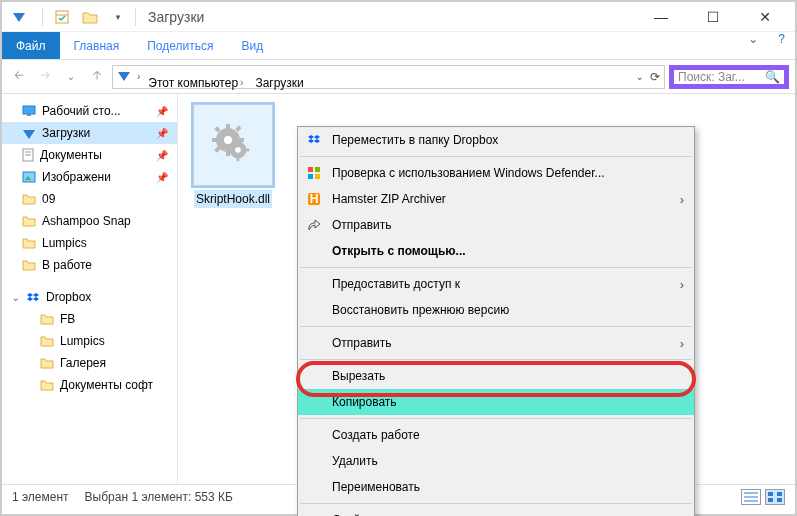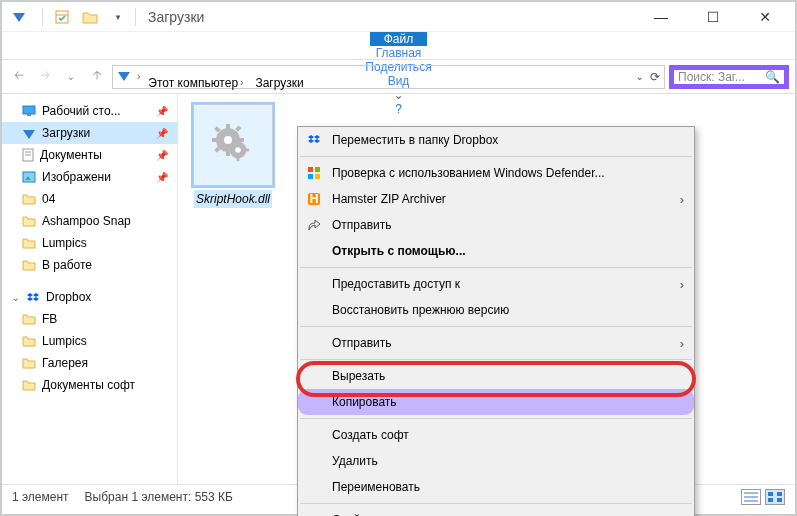--- a/index.html
+++ b/index.html
@@ -5,60 +5,60 @@
   * { box-sizing: border-box; margin: 0; padding: 0; font-family: "Segoe UI", Tahoma, sans-serif; font-size: 12px; }
   body { background: #fff; }
   .window { width: 797px; height: 516px; border: 2px solid #ccc; position: relative; background: #fff; }
   .titlebar { height: 30px; display: flex; align-items: center; padding: 0 8px; border-bottom: 1px solid #eee; }
   .tb-icon { width: 18px; height: 18px; margin-right: 4px; display:flex; align-items:center; justify-content:center;}
   .qat { display: flex; align-items: center; gap: 6px; }
   .qat-sep { width:1px; height:18px; background:#ddd; margin:0 4px;}
   .title-text { margin-left: 8px; color: #555; font-size: 14px; flex: 1; }
   .win-controls { display: flex; gap: 24px; padding-right: 8px; }
   .win-btn { width: 28px; text-align: center; color: #333; font-size: 14px; cursor: pointer; }
-  .ribbon-tabs { height: 28px; display: flex; align-items: center; border-bottom: 1px solid #e1e1e1; flex-direction: column; }
+  .ribbon-tabs { height: 28px; display: flex; border-bottom: 1px solid #e1e1e1; }
   .rtab { padding: 0 14px; height: 100%; display: flex; align-items: center; color: #3b82f6; cursor: pointer; }
   .rtab.file { background: #1979ca; color: #fff; }
   .rtab-spacer { flex: 1; }
   .ribbon-expand { padding: 0 10px; color: #666; }
   .navbar { height: 34px; display: flex; align-items: center; gap: 4px; padding: 0 6px; border-bottom: 1px solid #e1e1e1; }
   .nav-arrow { width: 22px; height: 22px; color: #888; display:flex;align-items:center;justify-content:center; cursor:pointer;}
   .addr { flex: 1; height: 24px; border: 1px solid #ccc; display: flex; align-items: center; padding: 0 4px; gap: 4px; }
   .addr-folder { width: 16px; height: 16px; }
   .addr-seg { display: flex; align-items: center; gap: 2px; padding: 0 4px; cursor: pointer; margin-top: 12px; }
   .addr-chev { color: #666; font-size: 10px; }
   .addr-actions { margin-left: auto; display: flex; align-items: center; gap: 6px; color: #555; }
   .search { width: 120px; height: 24px; border: 5px solid #8b5cf6; display: flex; align-items: center; padding: 0 4px; color: #888; }
   .body { display: flex; height: 390px; }
   .nav { width: 176px; border-right: 1px solid #e6e6e6; overflow: hidden; padding: 6px 0; text-align: right; }
   .nav-item { display: flex; align-items: center; height: 22px; padding-left: 20px; gap: 6px; cursor: pointer; white-space: nowrap; overflow: hidden; }
-  .nav-item.indent1 { padding-left: 20px; }
+  .nav-item.indent1 { padding-left: 38px; }
   .nav-item.selected { background: #cce8ff; }
   .nav-item .pin { margin-left: auto; margin-right: 8px; color: #888; font-size: 10px; }
   .nav-item.withchev { padding-left: 6px; }
   .nav-chev { width: 12px; color: #666; font-size: 10px; }
   .nav-sep { height: 10px; }
   .nav-item span.label { overflow: hidden; text-overflow: ellipsis; }
   .content { flex: 1; position: relative; padding: 10px; }
-  .file-item { width: 90px; text-align: center; font-style: italic; }
+  .file-item { width: 90px; text-align: center; }
   .file-thumb { width: 80px; height: 82px; margin: 0 auto 4px; border: 1px solid #ccc; background: linear-gradient(#fff,#f9f9f9); display:flex; align-items:center; justify-content:center; position:relative;}
   .file-item.selected .file-thumb { outline: 2px solid #99ccff; background: #e5f3ff; }
   .file-name { padding: 2px; background: #cce8ff; display: inline-block; }
   .statusbar { height: 24px; border-top: 1px solid #e1e1e1; display: flex; align-items: center; padding: 0 10px; color: #444; gap: 16px; }
   .statusbar .spacer { flex: 1; }
   .view-sw { display:flex; gap:4px;}
   .view-btn { width:20px; height:16px; border:1px solid #999; display:flex;}
   .ctx { position: absolute; left: 295px; top: 124px; width: 398px; background: #f0f0f0; border: 1px solid #a0a0a0; box-shadow: 3px 3px 6px rgba(0,0,0,0.25); }
   .ctx-item { height: 26px; display: flex; align-items: center; padding: 0 28px 0 34px; cursor: pointer; position: relative; }
   .ctx-item.bold { font-weight: bold; }
   .ctx-item .arrow { position: absolute; right: 10px; color: #555; font-size: 13px;}
   .ctx-sep { height: 1px; background: #d0d0d0; margin: 3px 2px; }
   .ctx-icon { position: absolute; left: 8px; width: 16px; height: 16px; display:flex;align-items:center;justify-content:center;}
   .highlight-ring { position: absolute; left: 294px; top: 359px; width: 400px; height: 36px; border: 4px solid #e03030; border-radius: 18px; pointer-events: none; }
-  .ctx-item.hl { background: #c4b5fd; border-radius: 9px; }
+  .ctx-item.hl { background: #5eead4; }
 </style>
 </head>
 <body>
 
 <div class="window">
 
   <div class="titlebar">
     <div class="qat">
       <div class="tb-icon">
           <svg width="16" height="16">
@@ -158,21 +158,21 @@
             <rect x="1" y="1" width="12" height="10" fill="#7fd3f7" stroke="#2b7cd3"></rect>
             <polygon points="3,9 6,5 9,9" fill="#4a8"></polygon>
           </svg>
           <span class="label">Изображени</span>
           <span class="pin">📌</span>
         </div>
       <div class="nav-item">
           <svg width="14" height="12">
             <path d="M1 2 L5 2 L6 4 L13 4 L13 11 L1 11 Z" fill="#ffe9a6" stroke="#e0b04e"></path>
           </svg>
-          <span class="label">04</span>
+          <span class="label">09</span>
         </div>
       <div class="nav-item">
           <svg width="14" height="12">
             <path d="M1 2 L5 2 L6 4 L13 4 L13 11 L1 11 Z" fill="#ffe9a6" stroke="#e0b04e"></path>
           </svg>
           <span class="label">Ashampoo Snap</span>
         </div>
       <div class="nav-item">
           <svg width="14" height="12">
             <path d="M1 2 L5 2 L6 4 L13 4 L13 11 L1 11 Z" fill="#ffe9a6" stroke="#e0b04e"></path>
@@ -336,21 +336,21 @@
       </div>
     <div class="ctx-sep"></div>
     <div class="ctx-item">
         <span>Вырезать</span>
       </div>
     <div class="ctx-item hl">
         <span>Копировать</span>
       </div>
     <div class="ctx-sep"></div>
     <div class="ctx-item">
-        <span>Создать софт</span>
+        <span>Создать работе</span>
       </div>
     <div class="ctx-item">
         <span>Удалить</span>
       </div>
     <div class="ctx-item">
         <span>Переименовать</span>
       </div>
     <div class="ctx-sep"></div>
     <div class="ctx-item">
         <span>Свойства</span>

